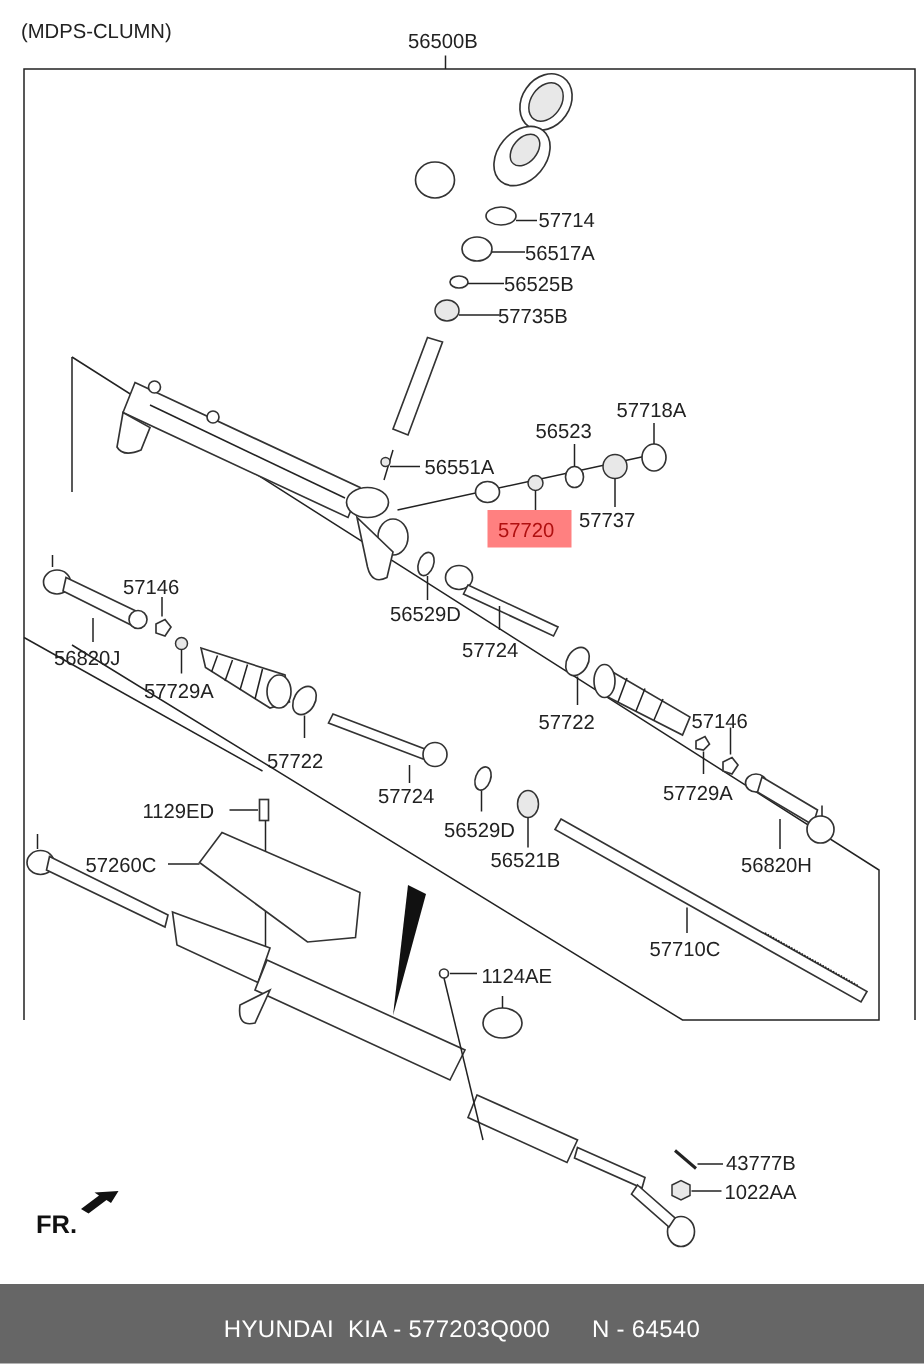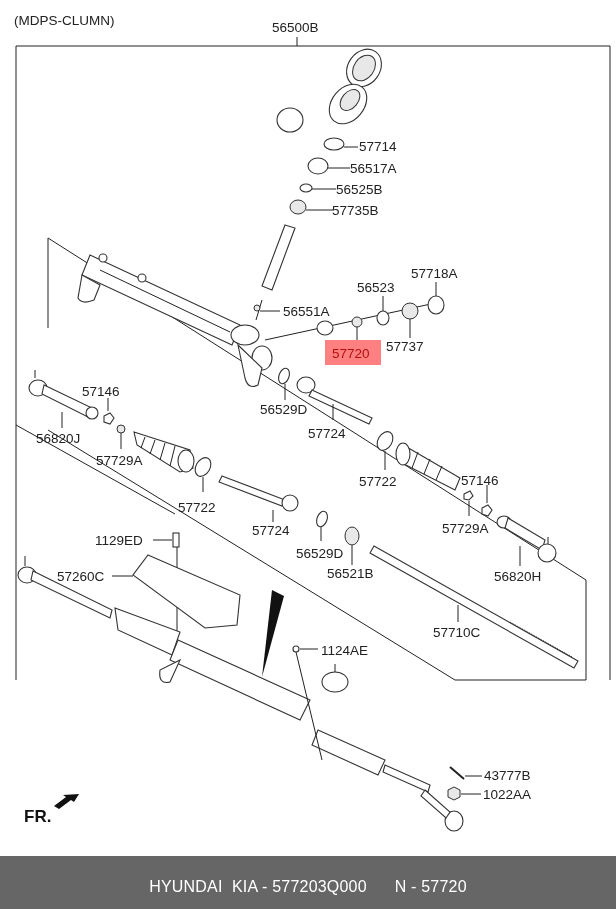--- a/index.html
+++ b/index.html
@@ -214,14 +214,14 @@
   <line class="ln" x1="461" y1="794" x2="481" y2="794"></line>
   <text class="lbl" x="483" y="799">1022AA</text>
 
   <text x="24" y="822" style="font-family:'Liberation Sans',sans-serif;font-size:17px;font-weight:bold;fill:#111">FR.</text>
   <polygon points="54,806 66,797 63,795 79,794 74,802 71,800 59,809" fill="#111"></polygon>
 </svg>
 
 <div id="footer">
   <span>HYUNDAI  KIA - 577203Q000</span>
   <span>      </span>
-  <span>N - 57720</span>
+  <span>N - 64540</span>
 </div>
 
 </body></html>

